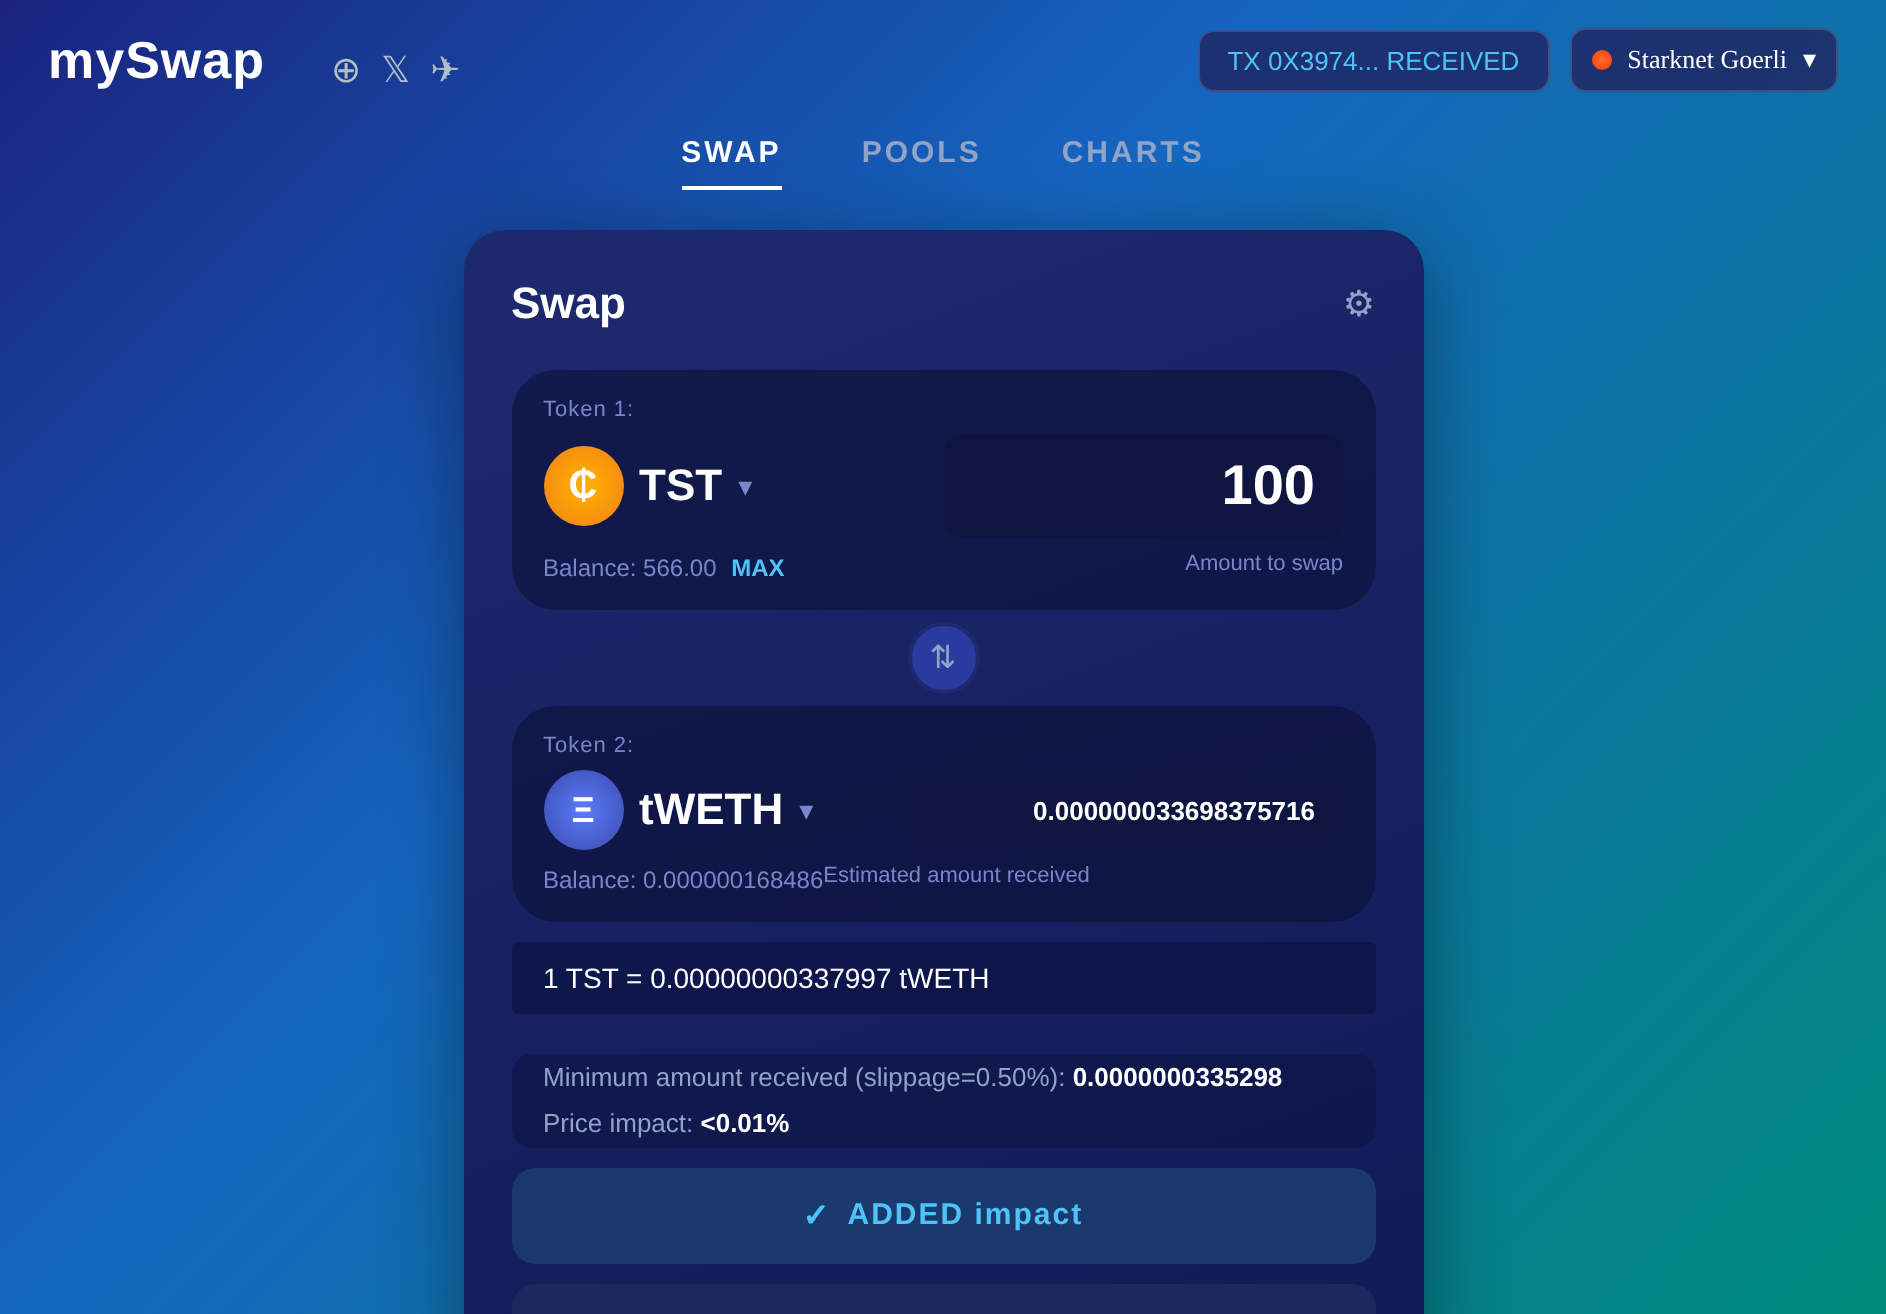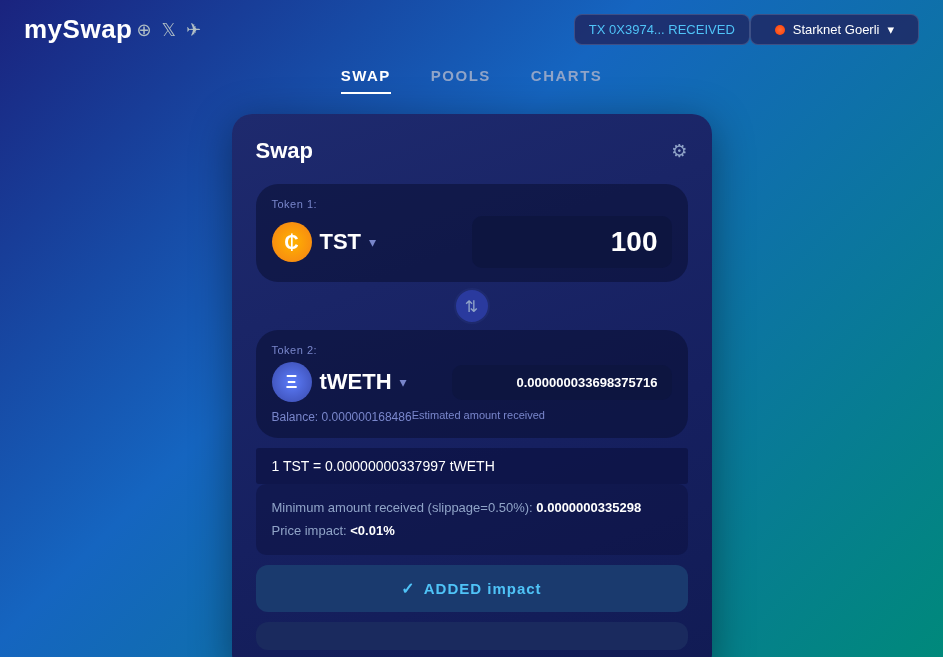--- a/index.html
+++ b/index.html
@@ -16,66 +16,68 @@
     .header {
       display: flex;
       align-items: center;
       justify-content: space-between;
       padding: 14px 24px;
       position: relative;
       z-index: 10;
     }
     .logo-area {
       display: flex;
-      align-items: center;
-      gap: 4px;
+      align-items: flex-end;
+      gap: 33px;
     }
     .logo-text {
       font-size: 26px;
       font-weight: 700;
       color: #fff;
       letter-spacing: 0.5px;
     }
     .social-icons {
       display: flex;
       gap: 10px;
       align-items: center;
     }
     .social-icon {
       color: #b0bec5;
       font-size: 18px;
       cursor: pointer;
     }
     .header-right {
       display: flex;
       align-items: center;
+      gap: 10px;
     }
     .tx-badge {
       background: rgba(30, 40, 100, 0.85);
       border: 1px solid rgba(255,255,255,0.15);
       color: #fff;
       font-size: 13px;
       padding: 7px 14px;
       border-radius: 8px;
       font-weight: 500;
     }
     .tx-badge span {
       color: #4fc3f7;
     }
     .network-btn {
       background: rgba(30, 40, 100, 0.85);
       border: 1px solid rgba(255,255,255,0.15);
       color: #fff;
       font-size: 13px;
-      padding: 7px 24px;
+      padding: 7px 10px;
       border-radius: 8px;
       display: flex;
       align-items: center;
       gap: 8px;
       cursor: pointer;
+      font-family: Liberation Serif, serif;
     }
     .network-dot {
       width: 10px;
       height: 10px;
       background: radial-gradient(circle, #ff6b35, #ff3d00);
       border-radius: 50%;
       display: inline-block;
     }
 
     
@@ -234,22 +236,22 @@
       border-radius: 3px;
       padding: 10px 16px;
       margin-top: 10px;
       color: #fff;
       font-size: 14px;
       font-weight: 500;
     }
     .details-box {
       background: rgba(10, 15, 60, 0.45);
       border-radius: 10px;
-      padding: 12px 16px;
-      margin-top: 0;
+      padding: 0 16px;
+      margin-top: 20px;
       font-size: 13px;
       color: #90a4c8;
       line-height: 1.8;
     }
     .details-box .value {
       color: #fff;
       font-weight: 700;
     }
 
     
@@ -325,20 +327,27 @@
     <div class="token-row">
       <div class="token-selector">
         <div class="token-icon tst-icon">
           <span style="color:#fff;font-weight:700;">₵</span>
         </div>
         <span class="token-name">TST</span>
         <span class="token-chevron">▾</span>
       </div>
       <input class="token-input" type="text" value="100" style="">
     </div>
+    <div style="display:flex;justify-content:space-between;align-items:center;">
+      <div class="token-balance">
+        <span>Balance: </span><span>566.00</span>
+        <span class="max-btn">MAX</span>
+      </div>
+      <span class="amount-label">Amount to swap</span>
+    </div>
   </div>
 
   <div class="swap-direction">
     <button class="swap-dir-btn">
       <span>⇅</span>
     </button>
   </div>
 
   <div class="token-box">
     <div class="token-label">Token 2:</div>

